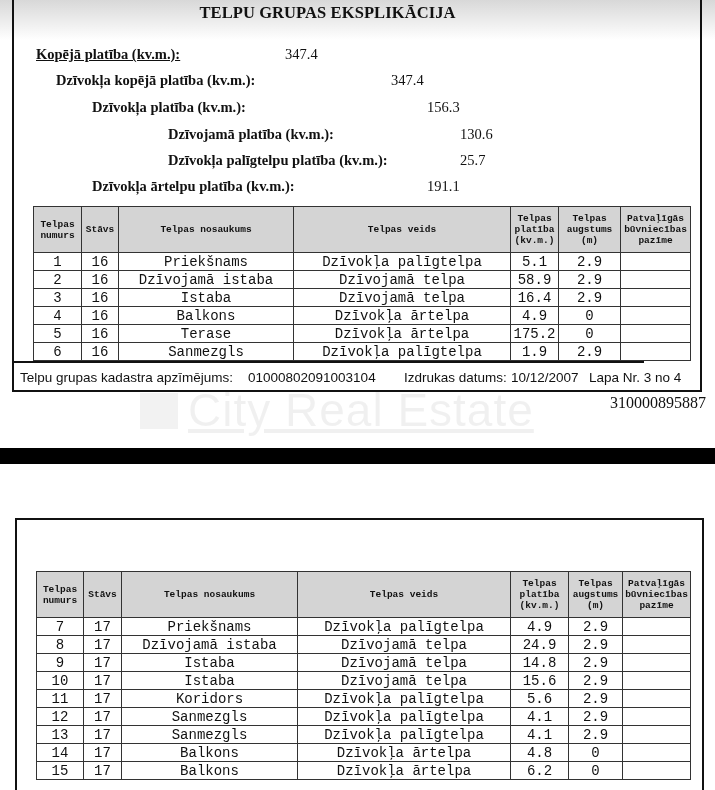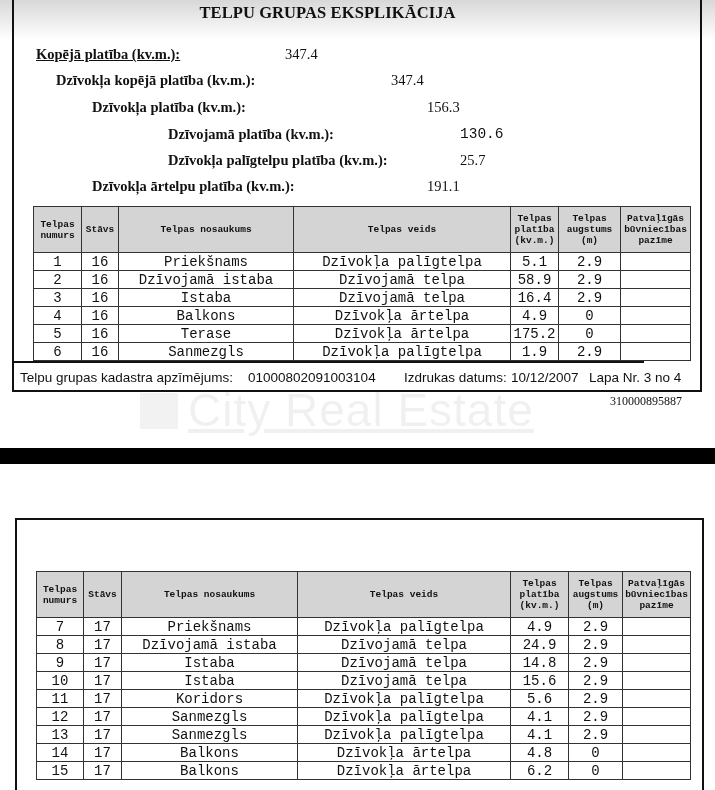--- a/index.html
+++ b/index.html
@@ -43,21 +43,21 @@
   #table2 thead tr { height: 46px; }
   #table2 tbody tr { height: 18px; }
 
   .footer-bar {
     position: absolute; left: 14px; top: 361px; width: 630px; height: 29px;
     border-top: 2px solid #111; box-sizing: border-box;
     font-family: "Liberation Sans", sans-serif; font-size: 13.5px;
   }
   .footer-bar span { position: absolute; top: 7px; white-space: nowrap; }
   .doc-number {
-    position: absolute; left: 610px; top: 394px; font-size: 12px;
+    position: absolute; left: 610px; top: 394px; font-size: 16px;
   }
   .watermark {
     position: absolute; left: 140px; top: 383px; font-family: "Liberation Sans", sans-serif;
     font-size: 46px; font-weight: 300; color: rgba(0,0,0,0.06); white-space: nowrap;
     letter-spacing: 1px;
     text-decoration: underline;
   }
   .watermark-logo {
     position: absolute; left: 140px; top: 393px; width: 38px; height: 36px;
     background: rgba(0,0,0,0.05);
@@ -77,21 +77,21 @@
 <div class="sum-row" style="left:36px; top:46px;text-decoration:underline;">Kopējā platība (kv.m.):</div>
 <div class="sum-val" style="left:285px; top:46px;">347.4</div>
 
 <div class="sum-row" style="left:56px; top:72px;">Dzīvokļa kopējā platība (kv.m.):</div>
 <div class="sum-val" style="left:391px; top:72px;">347.4</div>
 
 <div class="sum-row" style="left:92px; top:99px;">Dzīvokļa platība (kv.m.):</div>
 <div class="sum-val" style="left:427px; top:99px;">156.3</div>
 
 <div class="sum-row" style="left:168px; top:126px;">Dzīvojamā platība (kv.m.):</div>
-<div class="sum-val" style="left:460px; top:126px;font-family:Liberation Mono, monospace;">130.6</div>
+<div class="sum-val" style="left:460px; top:126px;">130.6</div>
 
 <div class="sum-row" style="left:168px; top:152px;">Dzīvokļa palīgtelpu platība (kv.m.):</div>
 <div class="sum-val" style="left:460px; top:152px;">25.7</div>
 
 <div class="sum-row" style="left:92px; top:178px;">Dzīvokļa ārtelpu platība (kv.m.):</div>
 <div class="sum-val" style="left:427px; top:178px;">191.1</div>
 
 <table class="expl" id="table1">
   <colgroup>
     <col style="width:48px">

